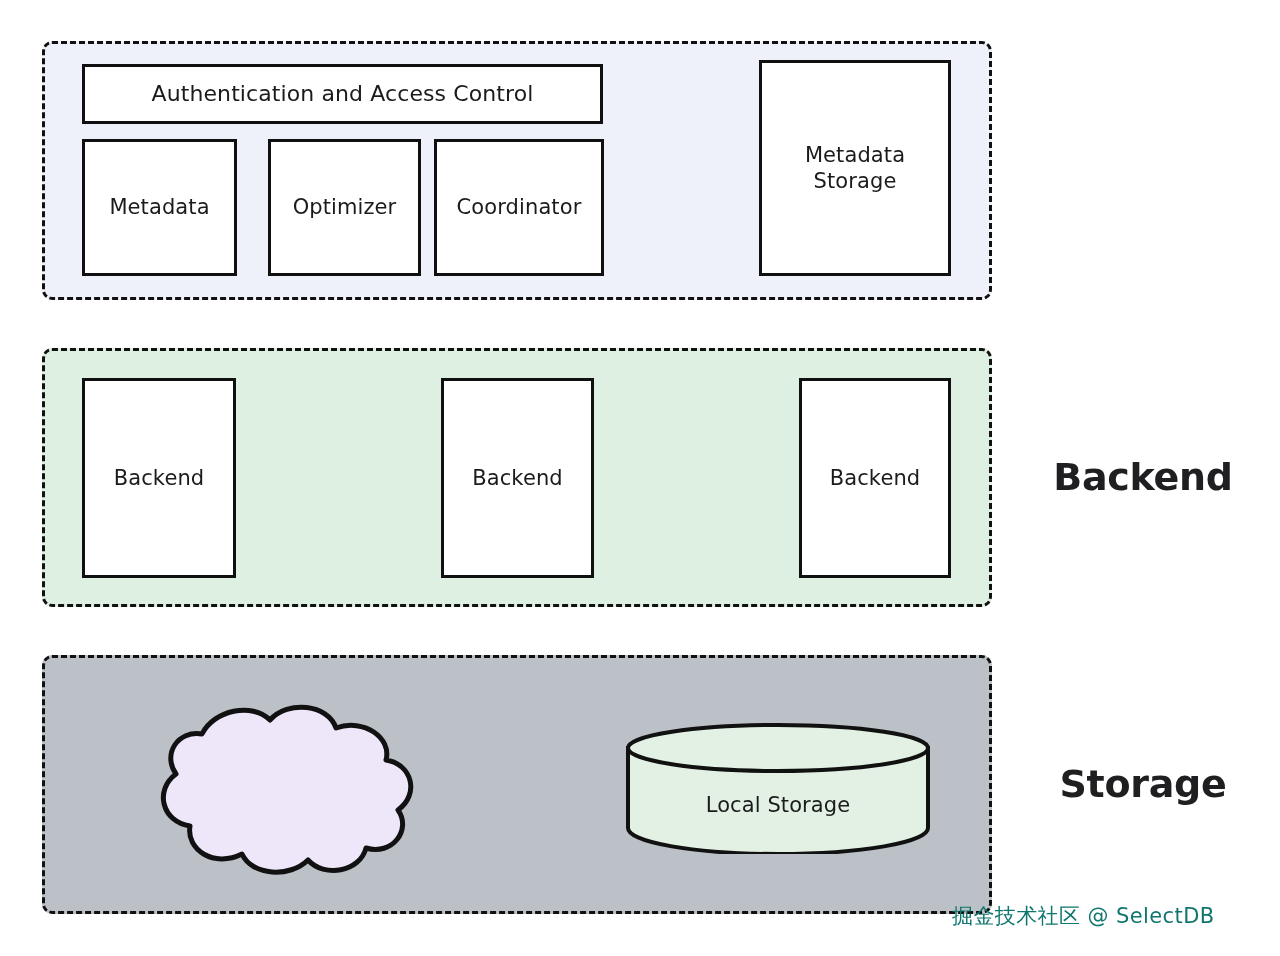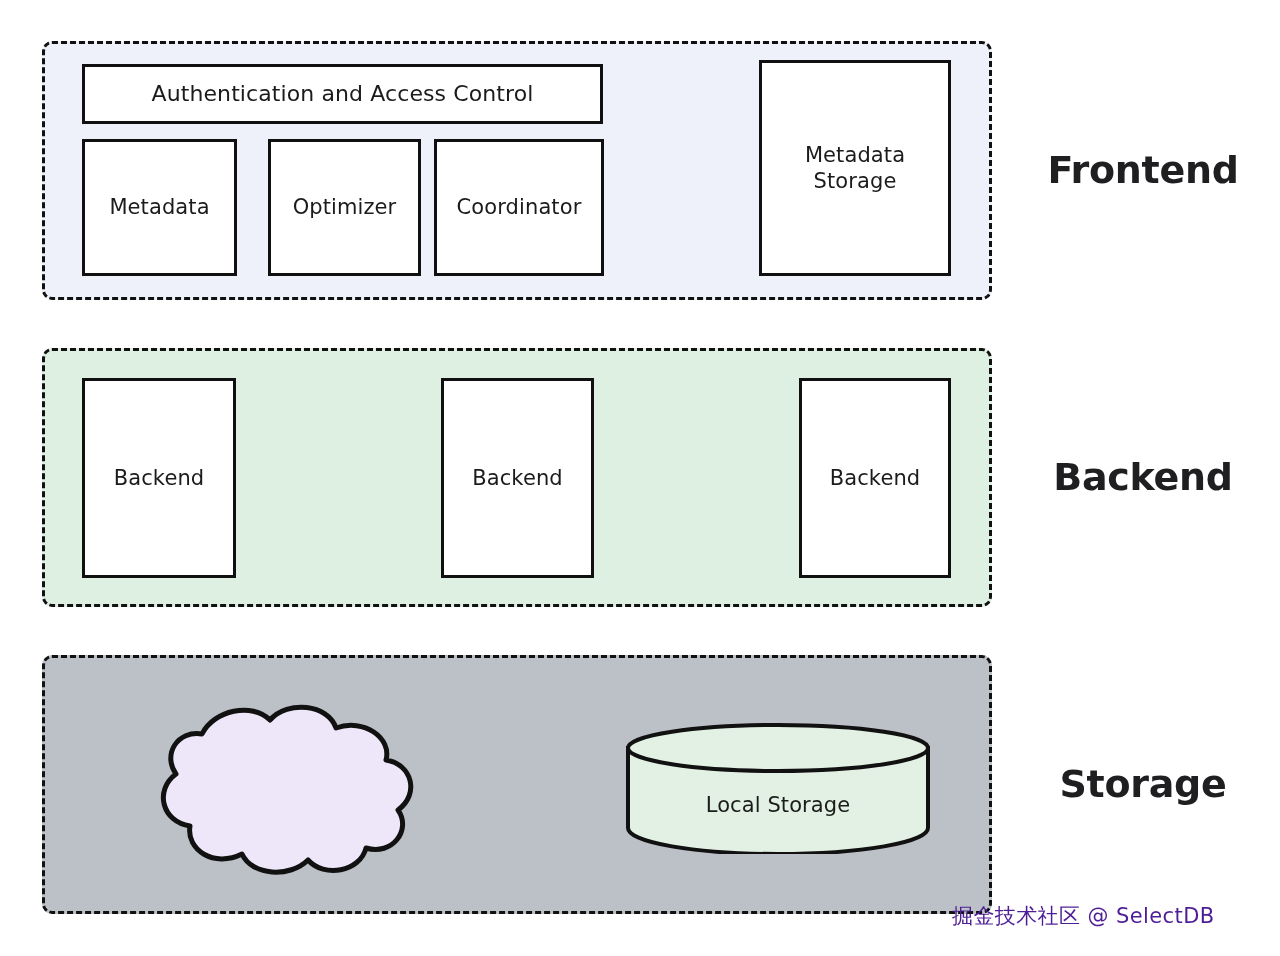--- a/index.html
+++ b/index.html
@@ -106,21 +106,21 @@
   .title-frontend { left: 1023px; top: 148px; width: 240px; }
   .title-backend  { left: 1023px; top: 455px; width: 240px; }
   .title-storage  { left: 1023px; top: 762px; width: 240px; }
 
   
   .watermark {
     position: absolute;
     left: 952px;
     top: 902px;
     font-size: 21px;
-    color: #4c1d95;
+    color: #0f766e;
     white-space: nowrap;
     letter-spacing: 0.4px;
   }
 </style>
 </head>
 <body>
 
 <div id="canvas">
 
   <div class="tier tier-frontend"></div>
@@ -141,21 +141,20 @@
     <span>Coordinator</span>
   </div>
 
   <div class="node-box box-metadata">
     <span>
       <span>Metadata</span><br>
       <span>Storage</span>
     </span>
   </div>
 
-  <div class="tier-title title-frontend">Frontend</div>
 
   <div class="tier tier-backend"></div>
 
   <div class="node-box box-be1">
     <span>Backend</span>
   </div>
 
   <div class="node-box box-be2">
     <span>Backend</span>
   </div>

